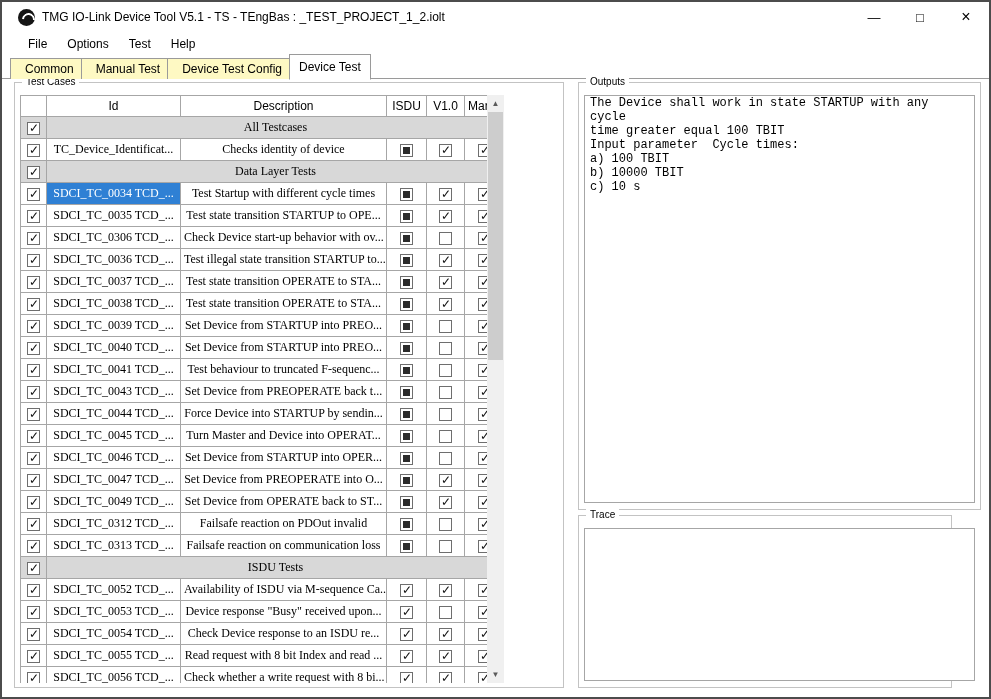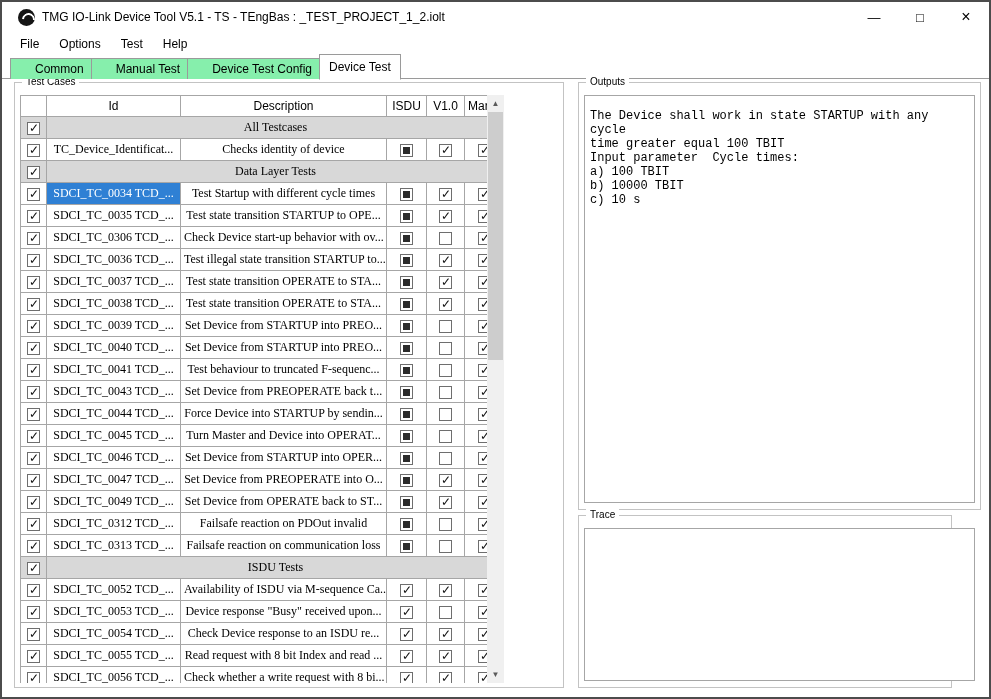--- a/index.html
+++ b/index.html
@@ -11,27 +11,27 @@
   
   .titlebar { height:30px; display:flex; align-items:center; padding-left:16px; background:#fff; }
   .app-icon { width:17px; height:17px; border-radius:50%; background:#151515; margin-right:7px; position:relative; flex:0 0 auto; }
   .app-icon::after { content:""; position:absolute; left:4px; top:4px; width:9px; height:9px; border-radius:50%; border:2px solid #fff; border-left-color:transparent; border-bottom-color:transparent; transform:rotate(-40deg); }
   .title-text { font-size:12px; white-space:nowrap; }
   .window-controls { margin-left:auto; display:flex; height:100%; }
   .win-btn { width:46px; height:100%; display:flex; align-items:center; justify-content:center; font-size:13px; cursor:default; }
   .win-btn.close { font-size:16px; }
 
   
-  .menubar { height:24px; display:flex; align-items:center; padding-left:8px; background:#fff; }
+  .menubar { height:24px; display:flex; align-items:center; padding-left:16px; background:#fff; }
   .menu-item { padding:4px 10px; }
 
   
   .tabstrip { height:23px; display:flex; align-items:flex-end; padding-left:8px; position:relative; background:#fff; }
   .tabstrip::after { content:""; position:absolute; left:0; right:0; bottom:0; height:0; border-bottom:1px solid #9a9a9a; }
-  .tab { position:relative; z-index:1; border:1px solid #9a9a9a; border-bottom:none; background:#86efac; padding:3px 7px 3px 24px; margin-right:-1px; white-space:nowrap; }
+  .tab { position:relative; z-index:1; border:1px solid #9a9a9a; border-bottom:none; background:#fef9c3; padding:3px 7px 3px 14px; margin-right:-1px; white-space:nowrap; }
   .tab.active { z-index:3; padding:5px 9px; background:#fff; border-bottom:1px solid #fff; margin-bottom:-1px; }
 
   
   .groupbox { position:absolute; border:1px solid #c3c3c3; background:#fff; }
   .gb-label { position:absolute; top:-8px; left:7px; background:#fff; padding:0 4px; font-size:10px; line-height:14px; }
 
   .gb-testcases { left:12px; top:80px; width:550px; height:606px; }
   .gb-outputs   { left:576px; top:80px; width:403px; height:428px; }
   .gb-trace     { left:576px; top:513px; width:374px; height:173px; }
 
@@ -55,21 +55,21 @@
   .run-box { width:33px; height:15px; margin:0 auto; background:#ececec; border:1px solid #cfcfcf; }
 
   
   .vscroll { position:absolute; right:0; top:0; width:17px; height:588px; background:#f0f0f0; }
   .sb-btn { position:absolute; left:0; width:17px; height:17px; display:flex; align-items:center; justify-content:center; font-size:8px; color:#5a5a5a; background:#f0f0f0; }
   .sb-btn.up { top:0; } .sb-btn.down { bottom:0; }
   .sb-thumb { position:absolute; left:1px; top:17px; width:15px; height:248px; background:#cdcdcd; }
 
   
   .inner-box { position:absolute; left:5px; top:12px; border:1px solid #a6a6a6; background:#fff; overflow:hidden; }
-  .outputs-inner { width:391px; height:408px; padding:13px 5px; }
+  .outputs-inner { width:391px; height:408px; padding:0 5px; }
   .trace-inner { width:391px; height:153px; }
   .mono-text { font-family:"Liberation Mono", "DejaVu Sans Mono", monospace; font-size:12px; line-height:14px; white-space:pre-wrap; }
 </style>
 </head>
 <body>
 
 <div class="window">
 
   <div class="titlebar">
     <span class="app-icon"></span>

